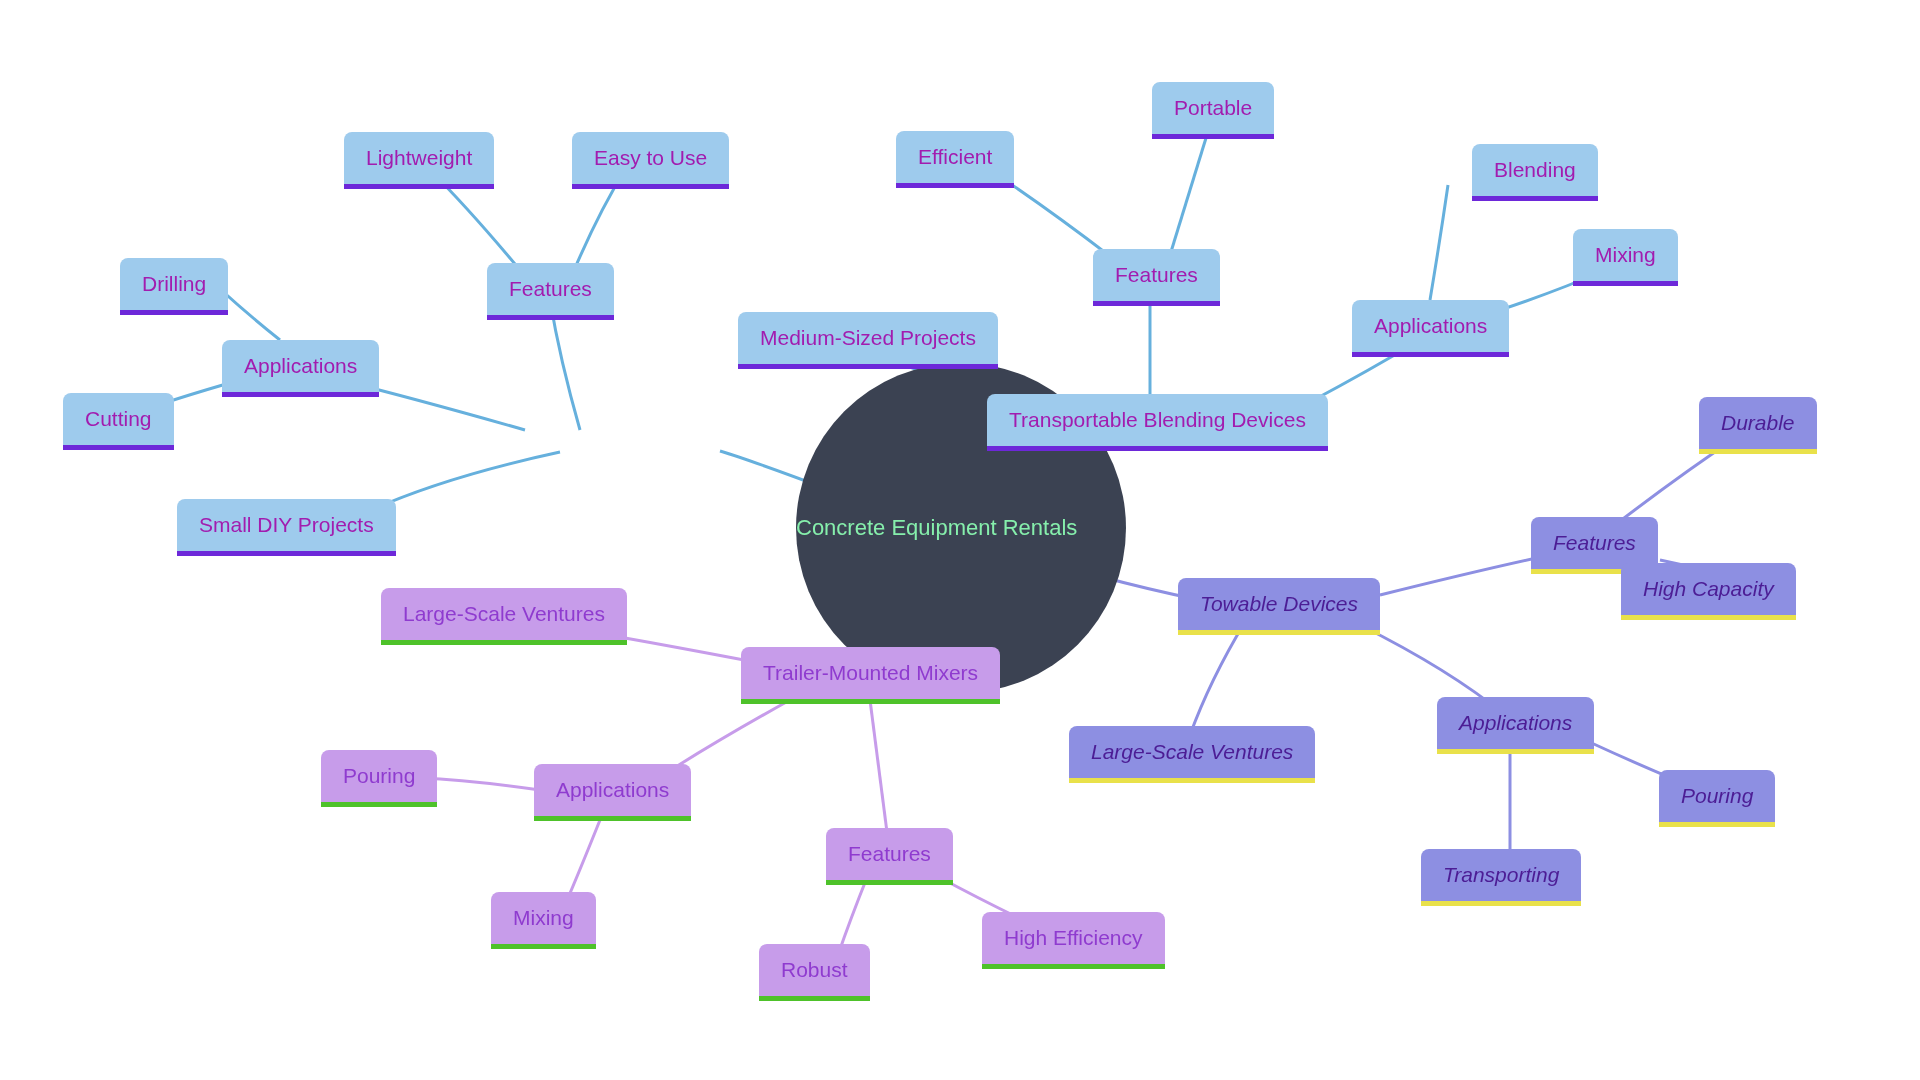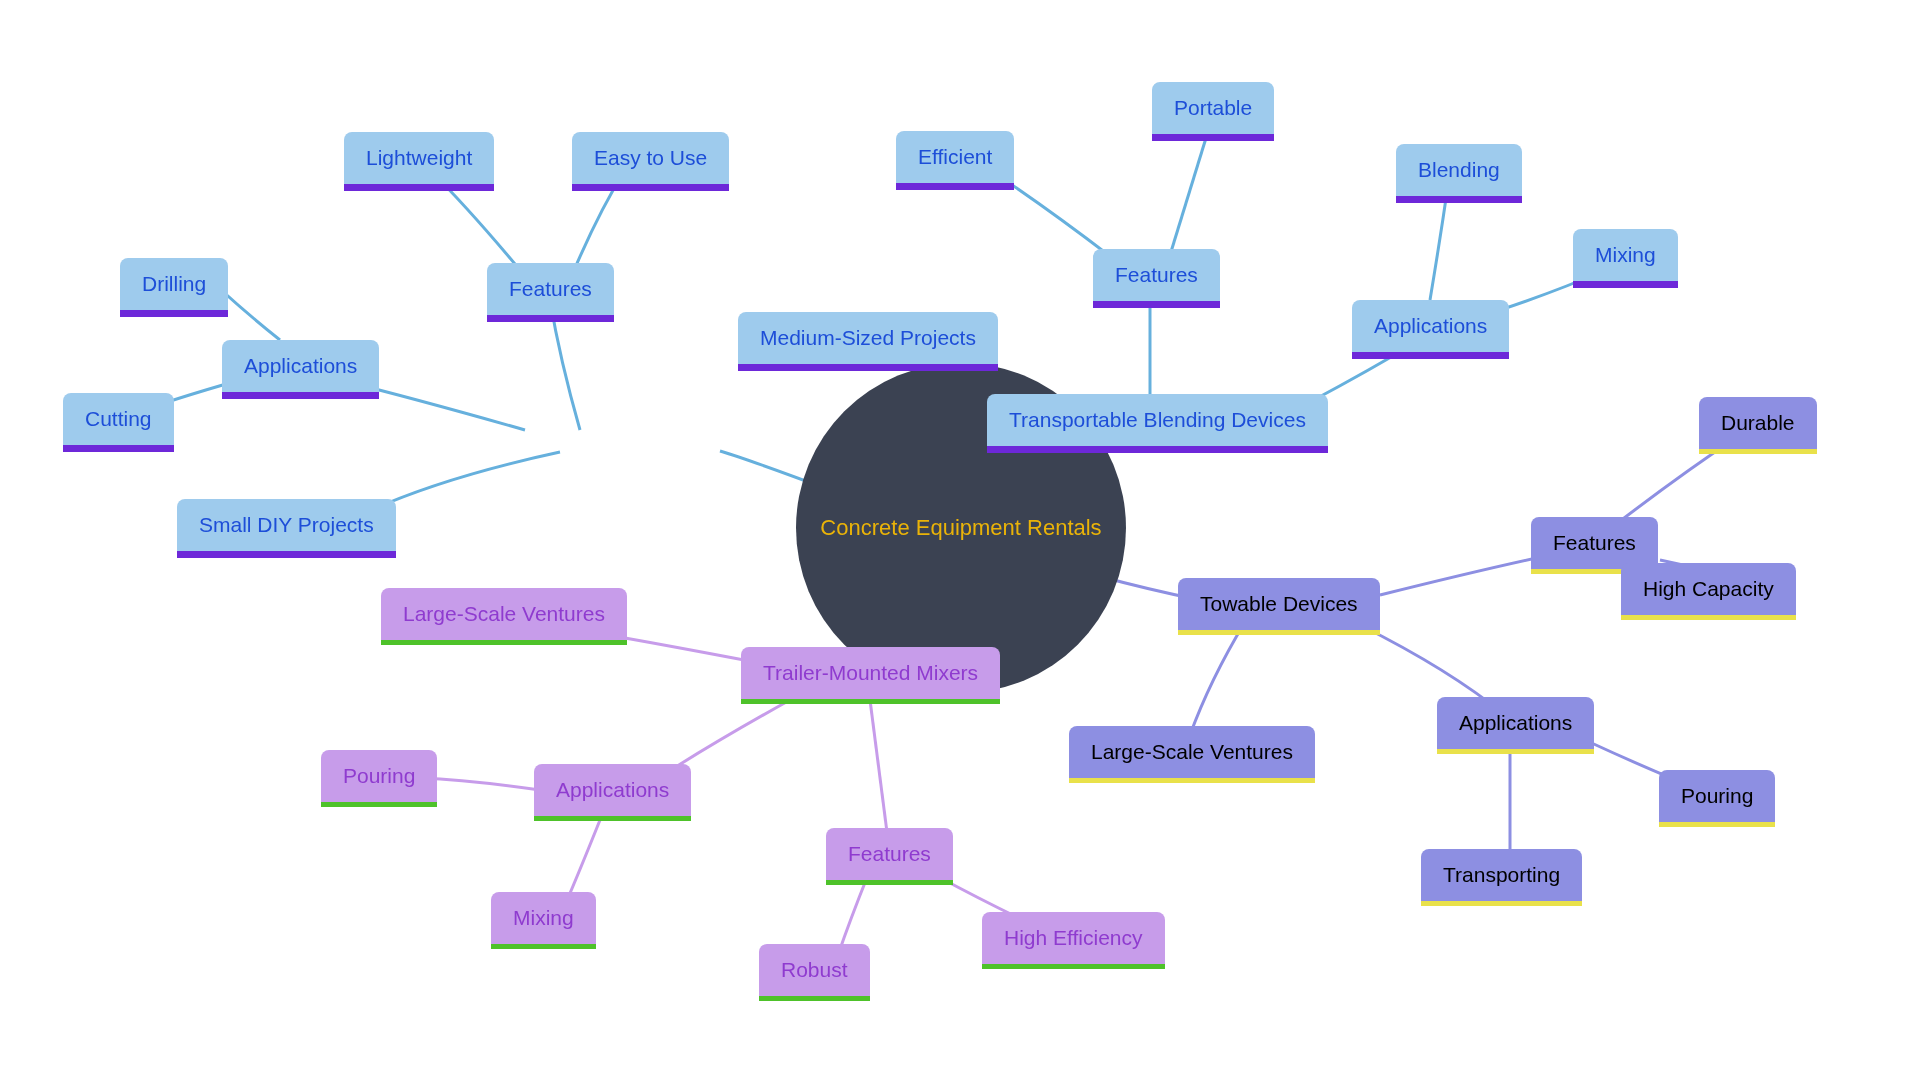--- a/index.html
+++ b/index.html
@@ -25,54 +25,55 @@
     pointer-events: none;
   }
   .center {
     position: absolute;
     width: 330px;
     height: 330px;
     left: 796px;
     top: 363px;
     border-radius: 50%;
     background: #3b4252;
-    color: #eab308;
+    color: #86efac;
     display: flex;
     align-items: center;
-    justify-content: center;
+    justify-content: flex-start;
     padding: 0;
     text-align: center;
     font-size: 22px;
     box-sizing: border-box;
   }
   .node {
     position: absolute;
     padding: 14px 22px;
     font-size: 21px;
     border-radius: 8px 8px 0 0;
     box-sizing: border-box;
     white-space: nowrap;
   }
   
   .blue {
     background: #9ecbed;
-    color: #1d4ed8;
-    border-bottom: 7px solid #6d28d9;
+    color: #a21caf;
+    border-bottom: 5px solid #6d28d9;
   }
   
   .purple {
     background: #c79cea;
     color: #8f3bcf;
     border-bottom: 5px solid #4ec22a;
   }
   
   .indigo {
     background: #8d8fe2;
-    color: #000000;
+    color: #4c1d95;
     border-bottom: 5px solid #e9e14a;
+    font-style: italic;
   }
 </style>
 </head>
 <body>
 
 <div class="canvas">
 
 <svg class="edges">
 
   <g stroke="#66b0dd" stroke-width="3" fill="none">
@@ -160,21 +161,21 @@
 <div class="node blue" style="left:222px; top:340px;"><span>Applications</span></div>
 <div class="node blue" style="left:120px; top:222px;margin-top:36px;"><span>Drilling</span></div>
 <div class="node blue" style="left:63px; top:393px;"><span>Cutting</span></div>
 
 <div class="node blue" style="left:987px; top:394px;"><span>Transportable Blending Devices</span></div>
 <div class="node blue" style="left:738px; top:312px;"><span>Medium-Sized Projects</span></div>
 <div class="node blue" style="left:1093px; top:249px;"><span>Features</span></div>
 <div class="node blue" style="left:896px; top:131px;"><span>Efficient</span></div>
 <div class="node blue" style="left:1152px; top:82px;"><span>Portable</span></div>
 <div class="node blue" style="left:1352px; top:300px;"><span>Applications</span></div>
-<div class="node blue" style="left:1396px; top:144px;"><span>Blending</span></div>
+<div class="node blue" style="left:1472px; top:144px;"><span>Blending</span></div>
 <div class="node blue" style="left:1573px; top:229px;"><span>Mixing</span></div>
 
 <div class="node indigo" style="left:1178px; top:578px;"><span>Towable Devices</span></div>
 <div class="node indigo" style="left:1069px; top:726px;"><span>Large-Scale Ventures</span></div>
 <div class="node indigo" style="left:1531px; top:517px;"><span>Features</span></div>
 <div class="node indigo" style="left:1699px; top:397px;"><span>Durable</span></div>
 <div class="node indigo" style="left:1621px; top:563px;text-align:right;"><span>High Capacity</span></div>
 <div class="node indigo" style="left:1437px; top:697px;"><span>Applications</span></div>
 <div class="node indigo" style="left:1421px; top:849px;"><span>Transporting</span></div>
 <div class="node indigo" style="left:1659px; top:770px;"><span>Pouring</span></div>

